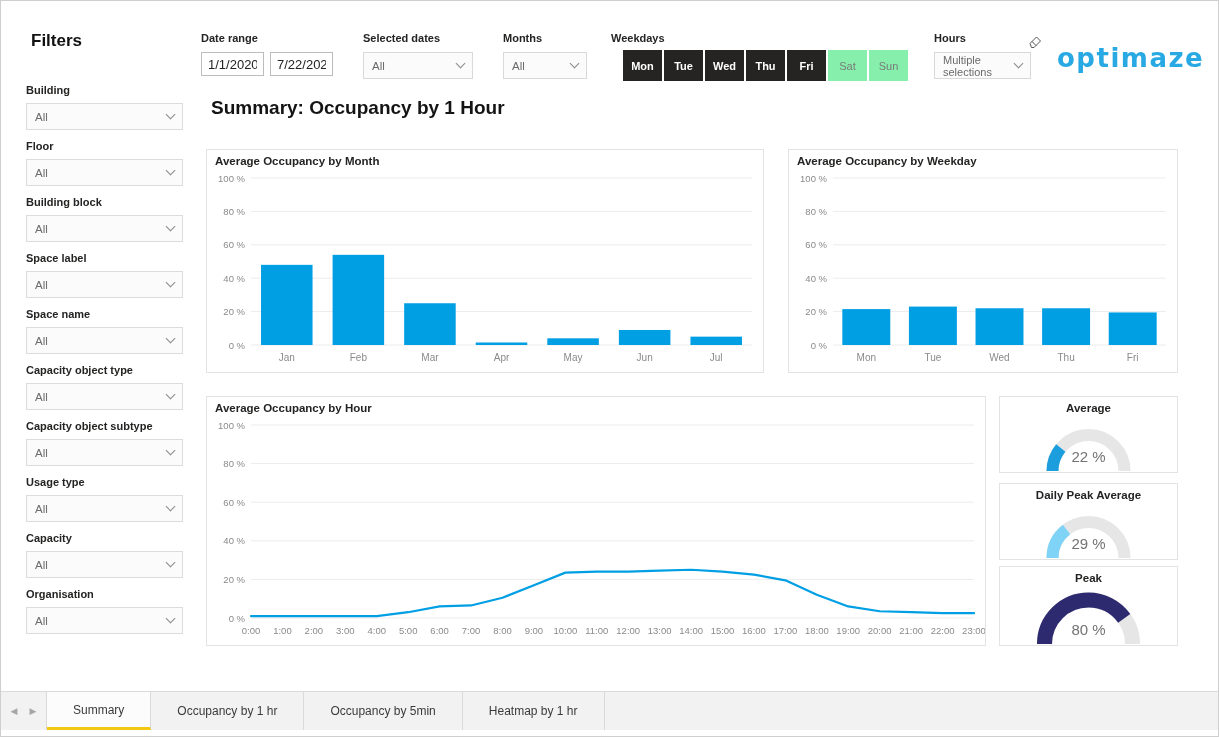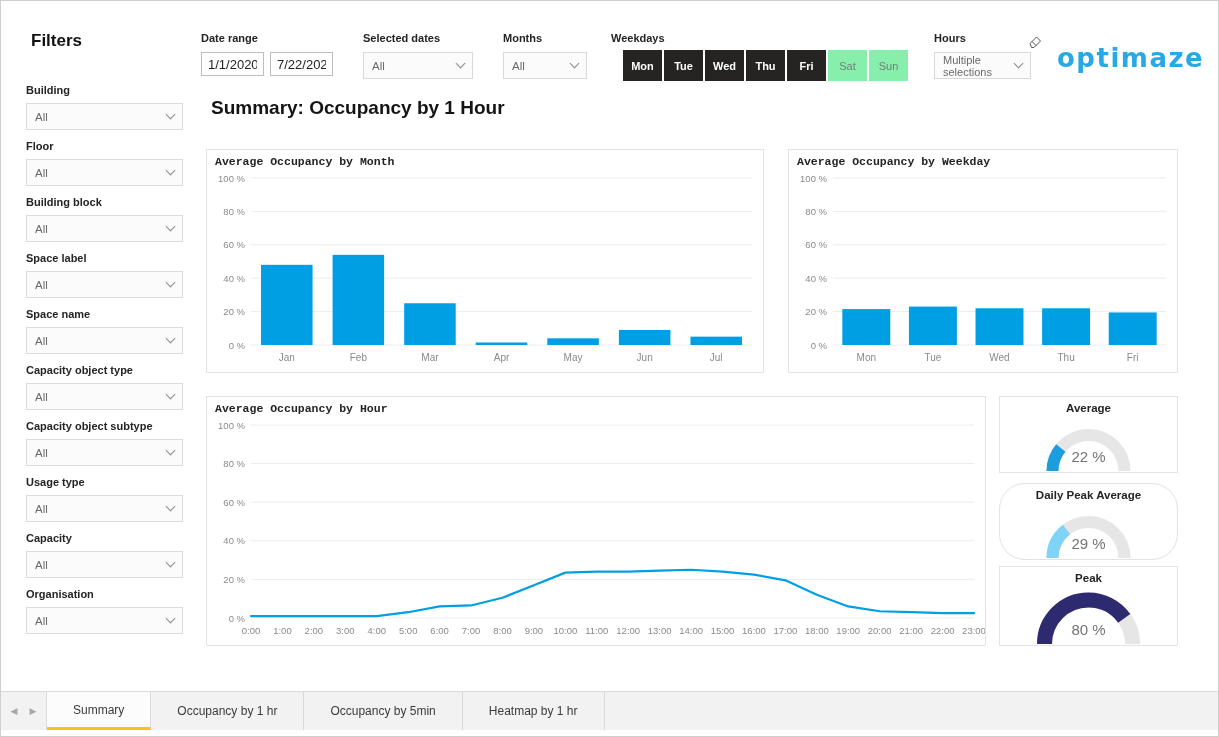--- a/index.html
+++ b/index.html
@@ -41,27 +41,27 @@
   .filter-group { margin-bottom:10px; }
   .filter-label { font-size:11px; font-weight:bold; color:#252423; margin-bottom:7px; }
   .filter-select {
     height:27px; border:1px solid #DCDCDC; background:#FBFBFB; display:flex;
     align-items:center; justify-content:space-between; padding:0 8px;
     font-size:11.5px; color:#6A6A6A; cursor:pointer;
   }
   
   #page-title { position:absolute; left:210px; top:96px; font-size:19px; font-weight:bold; color:#141414; }
   .panel { position:absolute; background:#fff; border:1px solid #E3E3E3; }
-  .panel-title { position:absolute; left:8px; top:5px; font-size:11.5px; font-weight:bold; color:#252423; z-index:2;font-family:Liberation Mono, monospace; }
+  .panel-title { position:absolute; left:8px; top:5px; font-size:11.5px; font-weight:bold; color:#252423; z-index:2; }
   #panel-month   { left:205px; top:148px; width:558px; height:224px; }
   #panel-weekday { left:787px; top:148px; width:390px; height:224px; }
   #panel-hour    { left:205px; top:395px; width:780px; height:250px; }
   .gauge-card { position:absolute; left:998px; width:179px; background:#fff; border:1px solid #E3E3E3; overflow:hidden; }
   #gauge-0 { top:395px; height:77px; }
-  #gauge-1 { top:482px; height:77px;border-radius:26px; }
+  #gauge-1 { top:482px; height:77px; }
   #gauge-2 { top:565px; height:80px; }
   .gauge-title { position:absolute; left:0; right:0; top:5px; text-align:center;
     font-size:11.5px; font-weight:bold; color:#252423; z-index:2; }
   .gauge-value { position:absolute; left:0; right:0; bottom:7px; text-align:center;
     font-size:15px; color:#737373; z-index:2; }
   .gauge-arc { position:absolute; inset:0; }
   
   #tabbar {
     position:absolute; left:0; top:690px; width:1219px; height:39px;
     background:#F2F2F2; border-top:1px solid #DADADA; display:flex; align-items:stretch;

